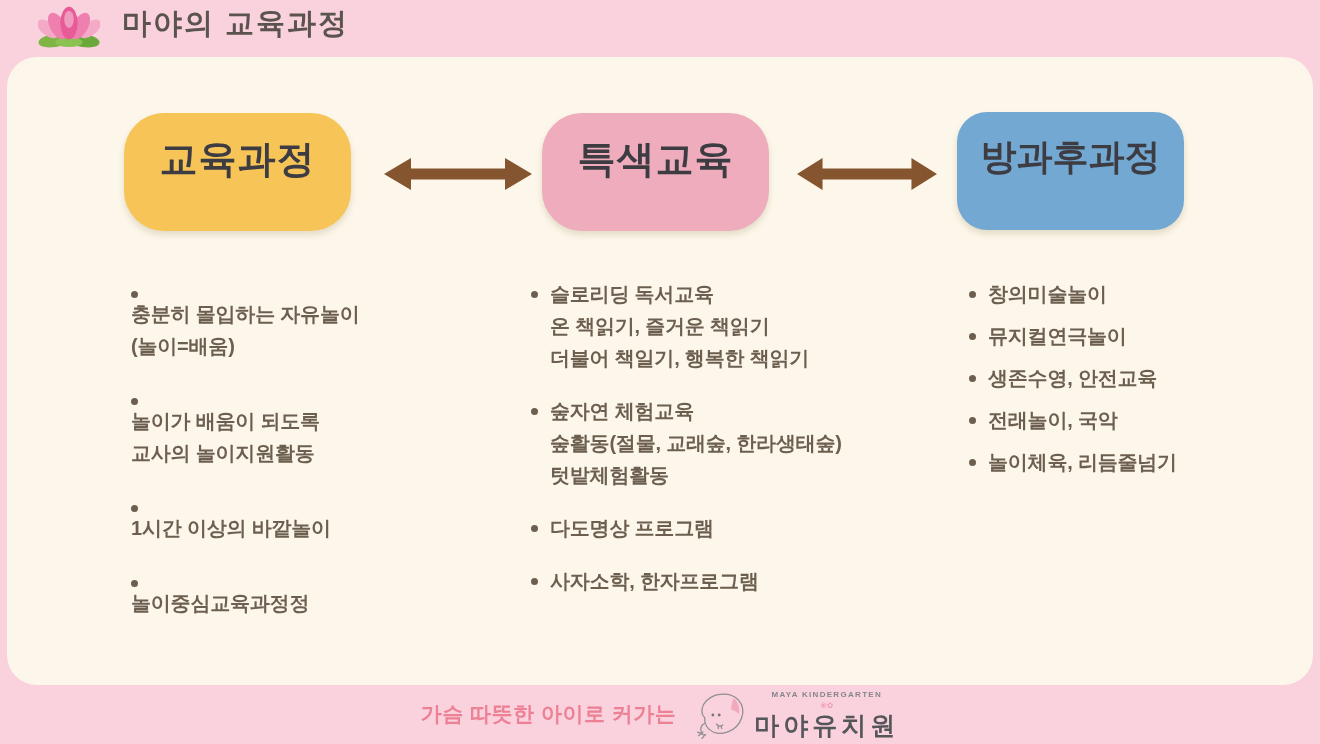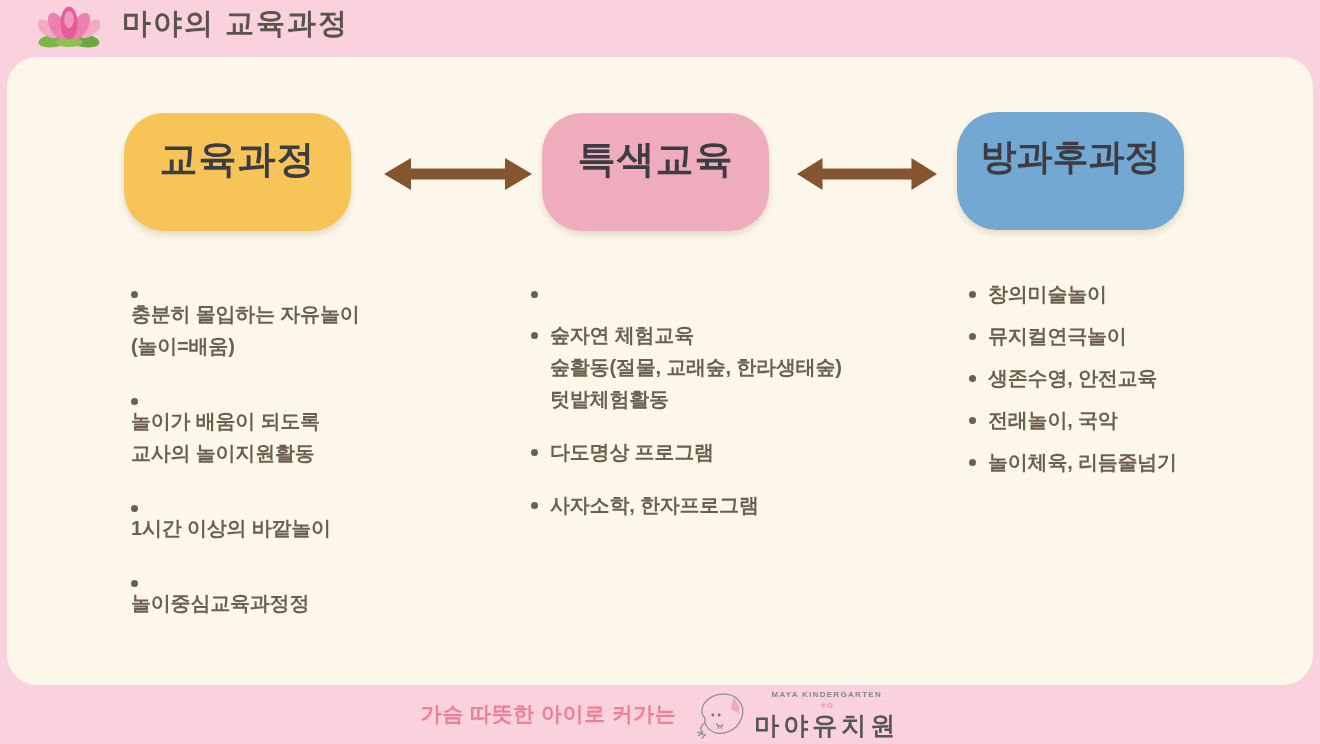--- a/index.html
+++ b/index.html
@@ -43,21 +43,21 @@
   .dbox{
     position:absolute;height:118px;width:227px;border-radius:40px;
     text-align:center;padding-top:21px;
     box-shadow:0 4px 6px rgba(120,95,45,0.18);
   }
   .dbox .dbox-label{
     font-size:38px;font-weight:800;color:var(--box_text);letter-spacing:1px;
   }
   .dbox-1{left:117px;top:56px;}
   .dbox-2{left:535px;top:56px;}
-  .dbox-3{left:950px;top:55px;}
+  .dbox-3{left:950px;top:55px;border-radius:30px;}
   .dbox-3 .dbox-label{font-size:36px;letter-spacing:0;}
   .arrow{position:absolute;top:99px;height:36px;}
   .arrow-1{left:377px;width:148px;}
   .arrow-2{left:790px;width:140px;}
   
   .col{position:absolute;top:221px;}
   .col-1{left:124px;}
   .col-2{left:524px;}
   .col-3{left:962px;}
   .bullet-item{display:flex;align-items:flex-start;}
@@ -160,20 +160,25 @@
         <div class="bullet-item">
           <span class="dot"></span>
           <div class="lines">
             <div class="line">놀이중심교육과정정</div>
           </div>
         </div>
       </div>
     <div class="col col-2">
         <div class="bullet-item">
           <span class="dot"></span>
+          <div class="lines">
+            <div class="line">슬로리딩 독서교육</div>
+            <div class="line">온 책읽기, 즐거운 책읽기</div>
+            <div class="line">더불어 책일기, 행복한 책읽기</div>
+          </div>
         </div>
         <div class="bullet-item">
           <span class="dot"></span>
           <div class="lines">
             <div class="line">숲자연 체험교육</div>
             <div class="line">숲활동(절물, 교래숲, 한라생태숲)</div>
             <div class="line">텃밭체험활동</div>
           </div>
         </div>
         <div class="bullet-item">

